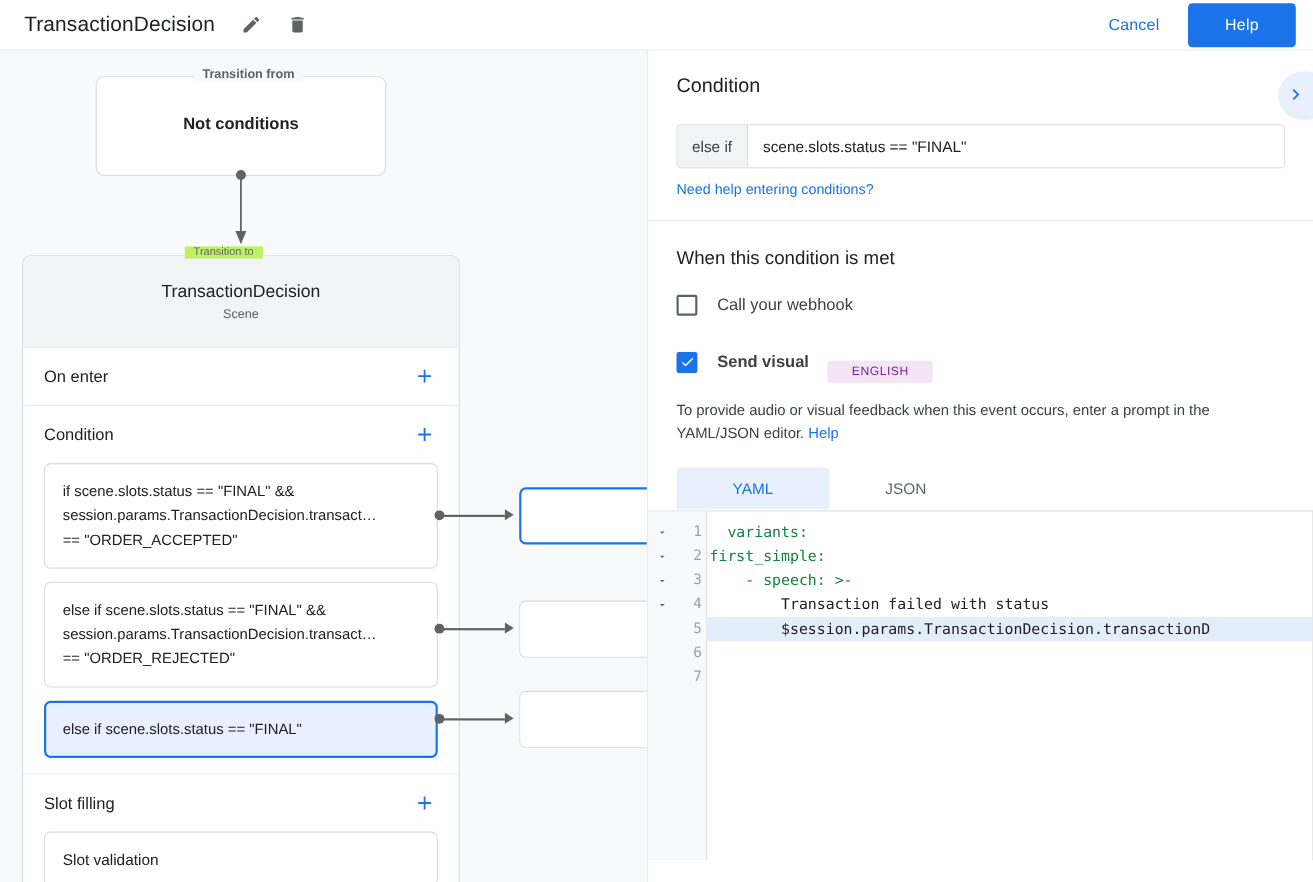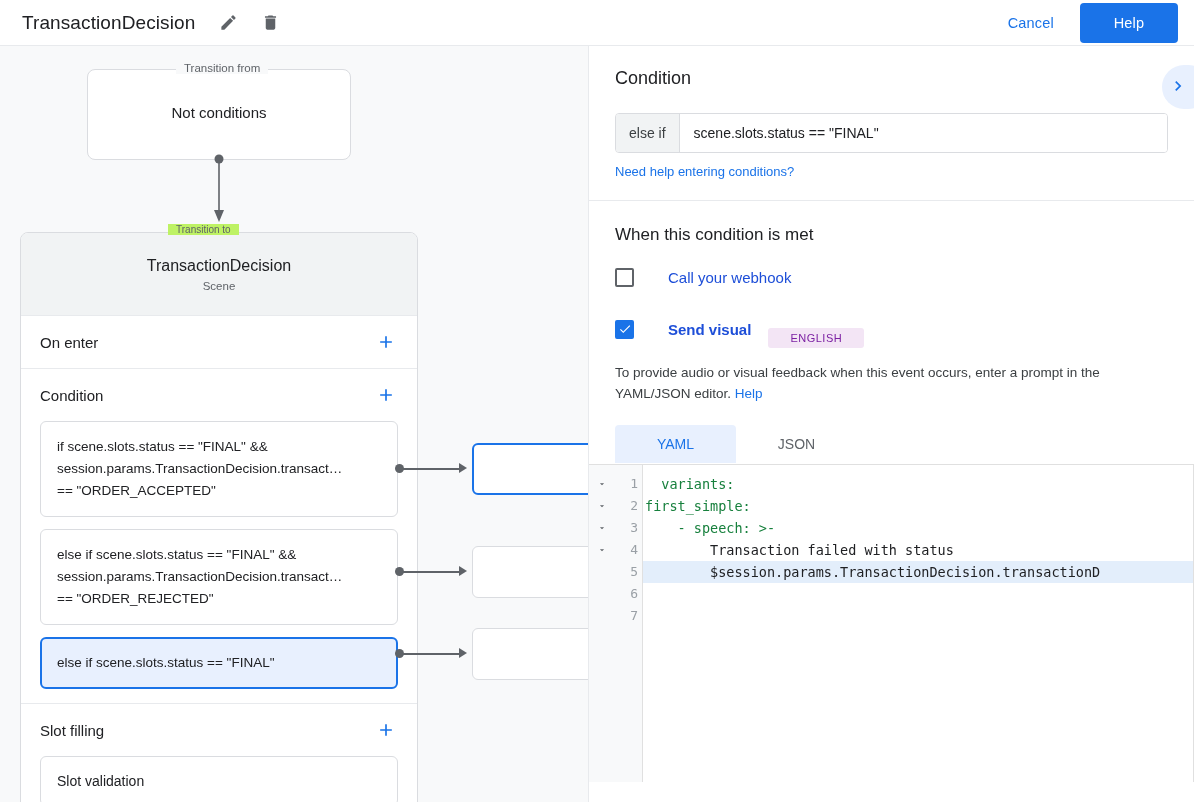--- a/index.html
+++ b/index.html
@@ -67,20 +67,21 @@
     border-left: 1px solid #e8eaed;
     overflow: hidden;
   }
 
   
   .fieldset {
     position: absolute;
     border: 1px solid #dadce0;
     border-radius: 8px;
     background: #ffffff;
+    font-weight: bold;
   }
   .fieldset-legend {
     position: absolute;
     top: -8px;
     background: #f8f9fa;
     padding: 0 8px;
     font-size: 11.5px;
     color: #5f6368;
     white-space: nowrap;
   }
@@ -235,38 +236,38 @@
     display: flex; align-items: center; margin-top: 23px; cursor: pointer;
   }
   .cbox {
     width: 19px; height: 19px; border-radius: 2px;
     border: 2px solid #5f6368; background: #fff;
     display: flex; align-items: center; justify-content: center;
     flex: 0 0 auto;
   }
   .cbox.checked { background: #1a73e8; border-color: #1a73e8; }
   .cbox svg { display: block; }
-  .checkbox-label { margin-left: 34px; font-size: 15px; color: #1d4ed8; }
+  .checkbox-label { margin-left: 18px; font-size: 15px; color: #404040; }
   .checkbox-label.bold { font-weight: 700; }
   #lang-badge {
     margin-left: 17px;
     background: #f3e5f5; color: #7b1fa2;
     font-size: 11px; font-weight: 500; letter-spacing: .5px;
     padding: 4px 22px; border-radius: 3px; margin-top: 18px;
   }
   #prompt-desc {
     margin-top: 14px; font-size: 13.5px; line-height: 21px;
     color: #3c4043; max-width: 560px;
   }
   #prompt-help-link { color: #1a73e8; text-decoration: none; cursor: pointer; }
 
   
   #editor-tabs { display: flex; margin-top: 21px; }
   .editor-tab {
-    width: 121px; height: 38px;
+    width: 139px; height: 38px;
     display: flex; align-items: center; justify-content: center;
     font-size: 14px; color: #5f6368;
     cursor: pointer; border-radius: 4px 4px 0 0;
     background: transparent; border: none;
     font-family: "Liberation Sans", sans-serif;
   }
   .editor-tab.active { background: #e8f0fe; color: #1a73e8; }
 
   
   #code-editor {

